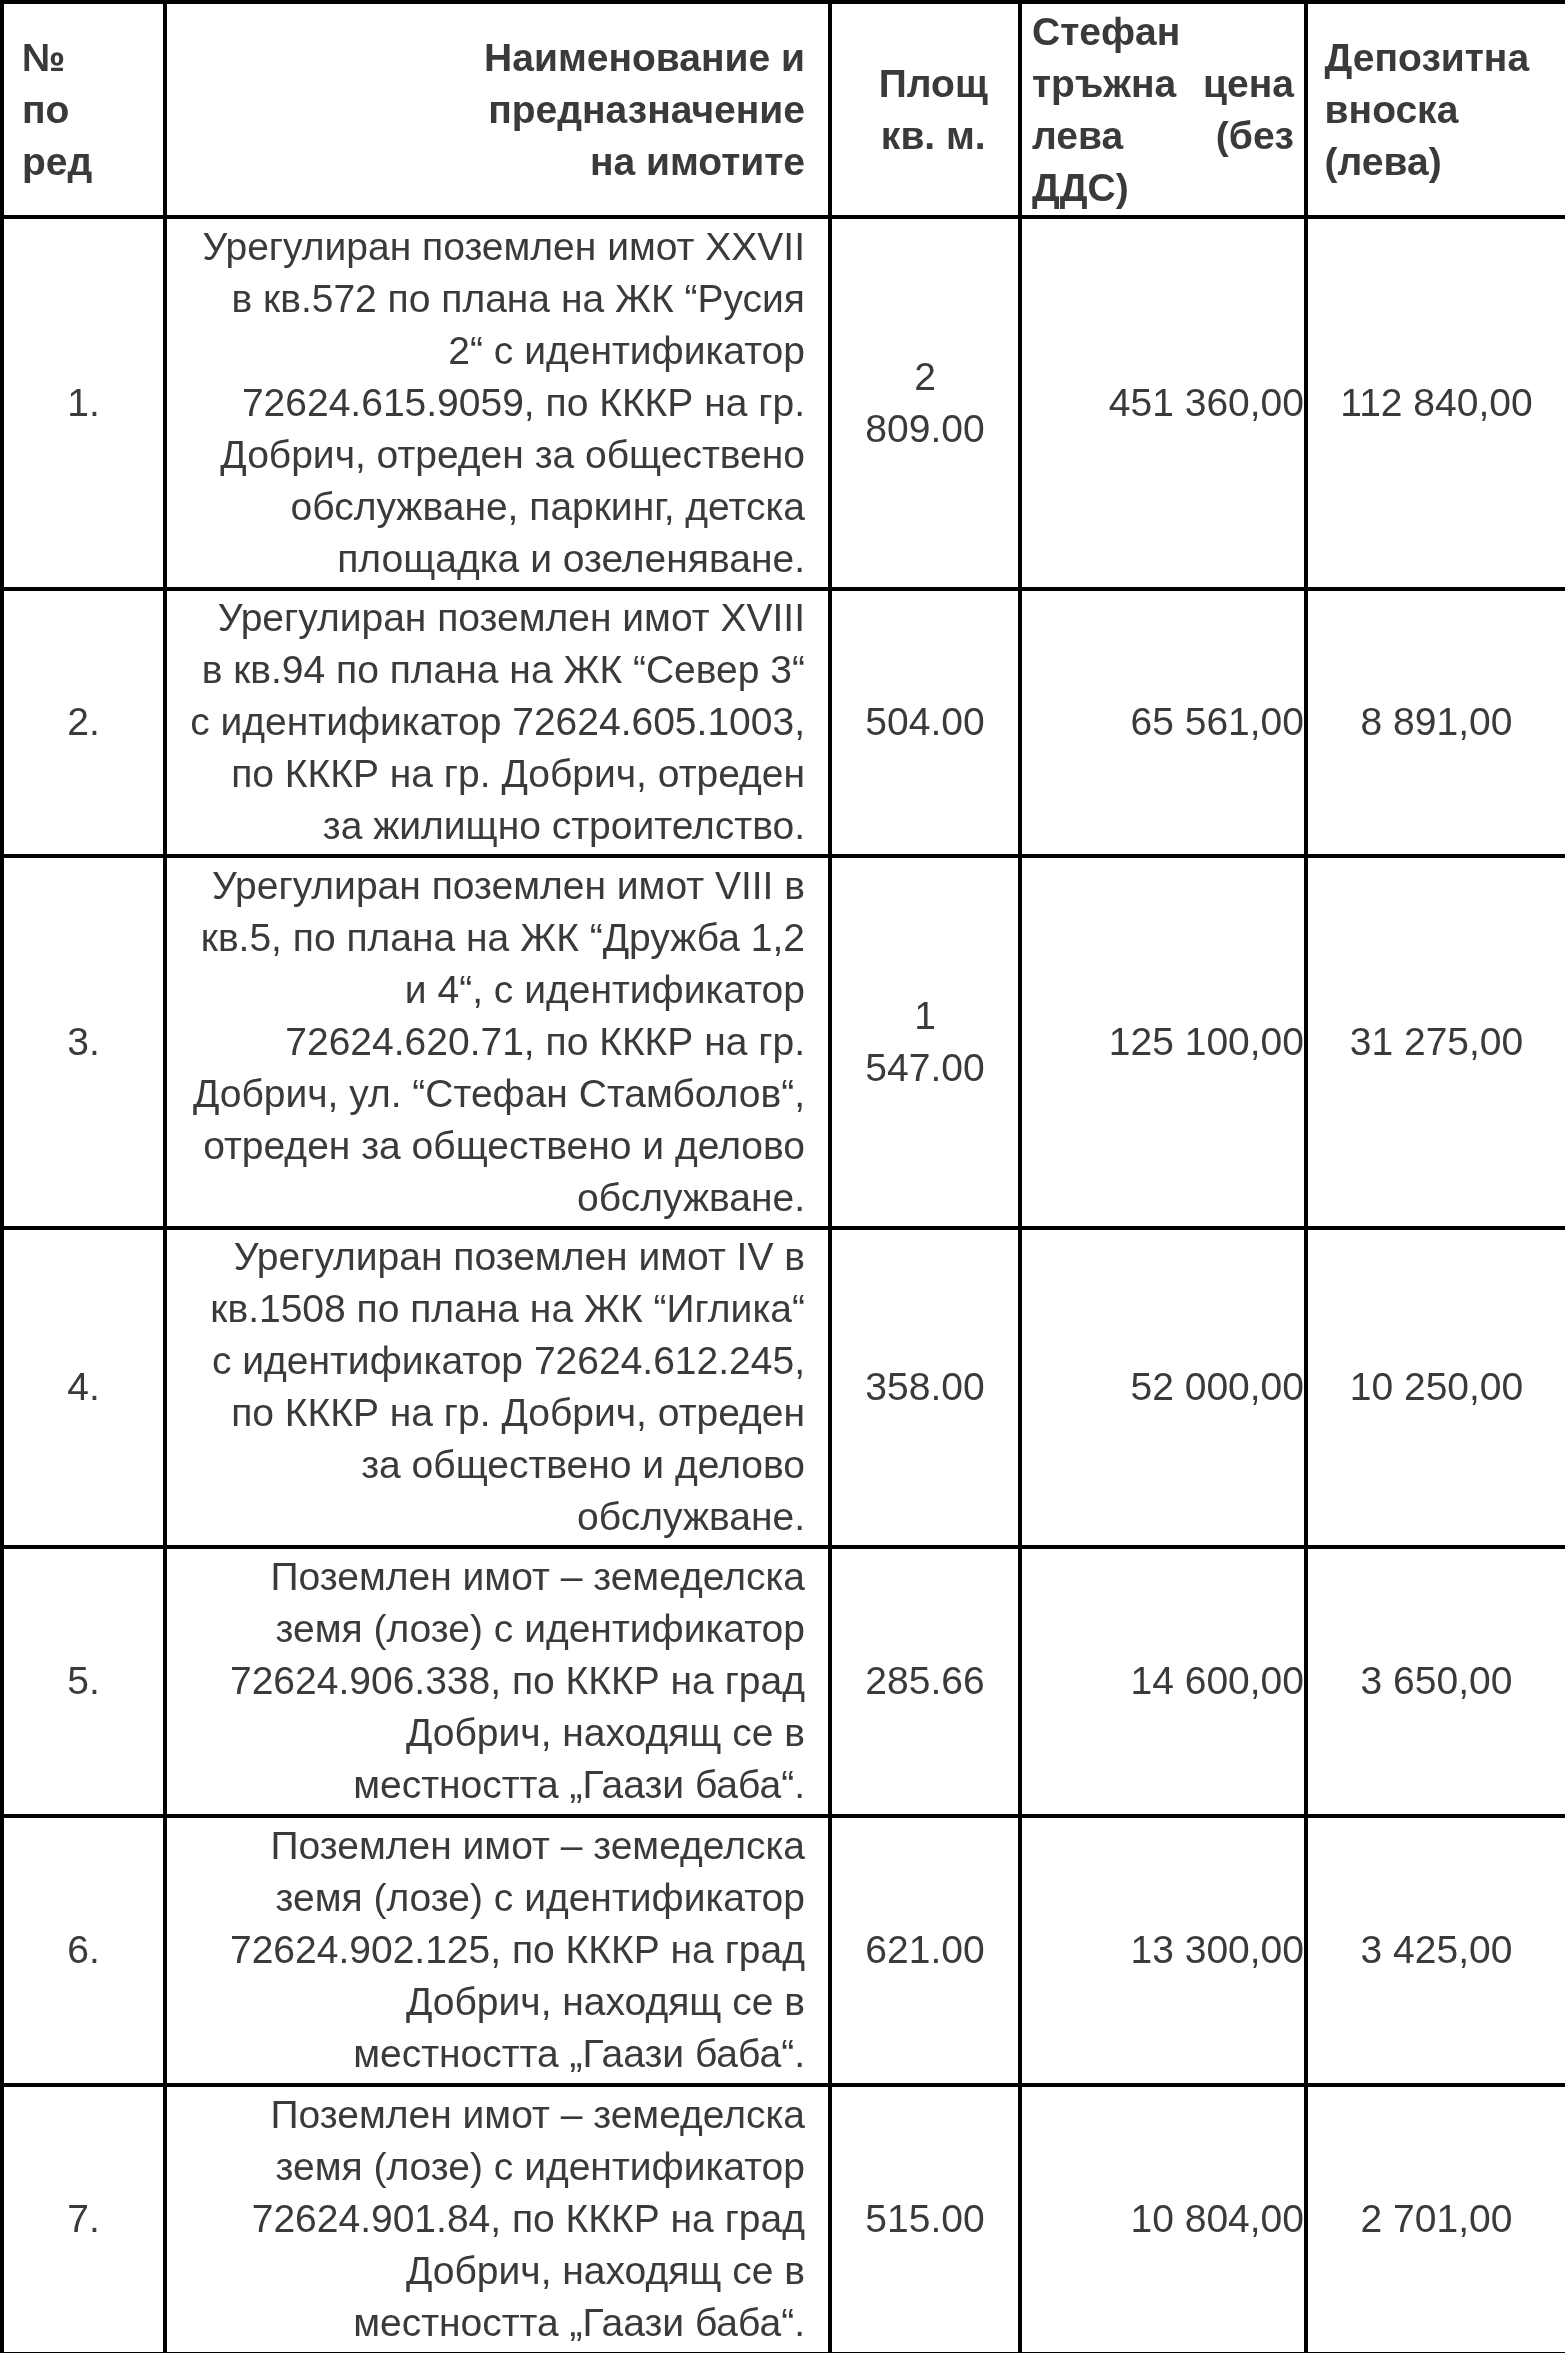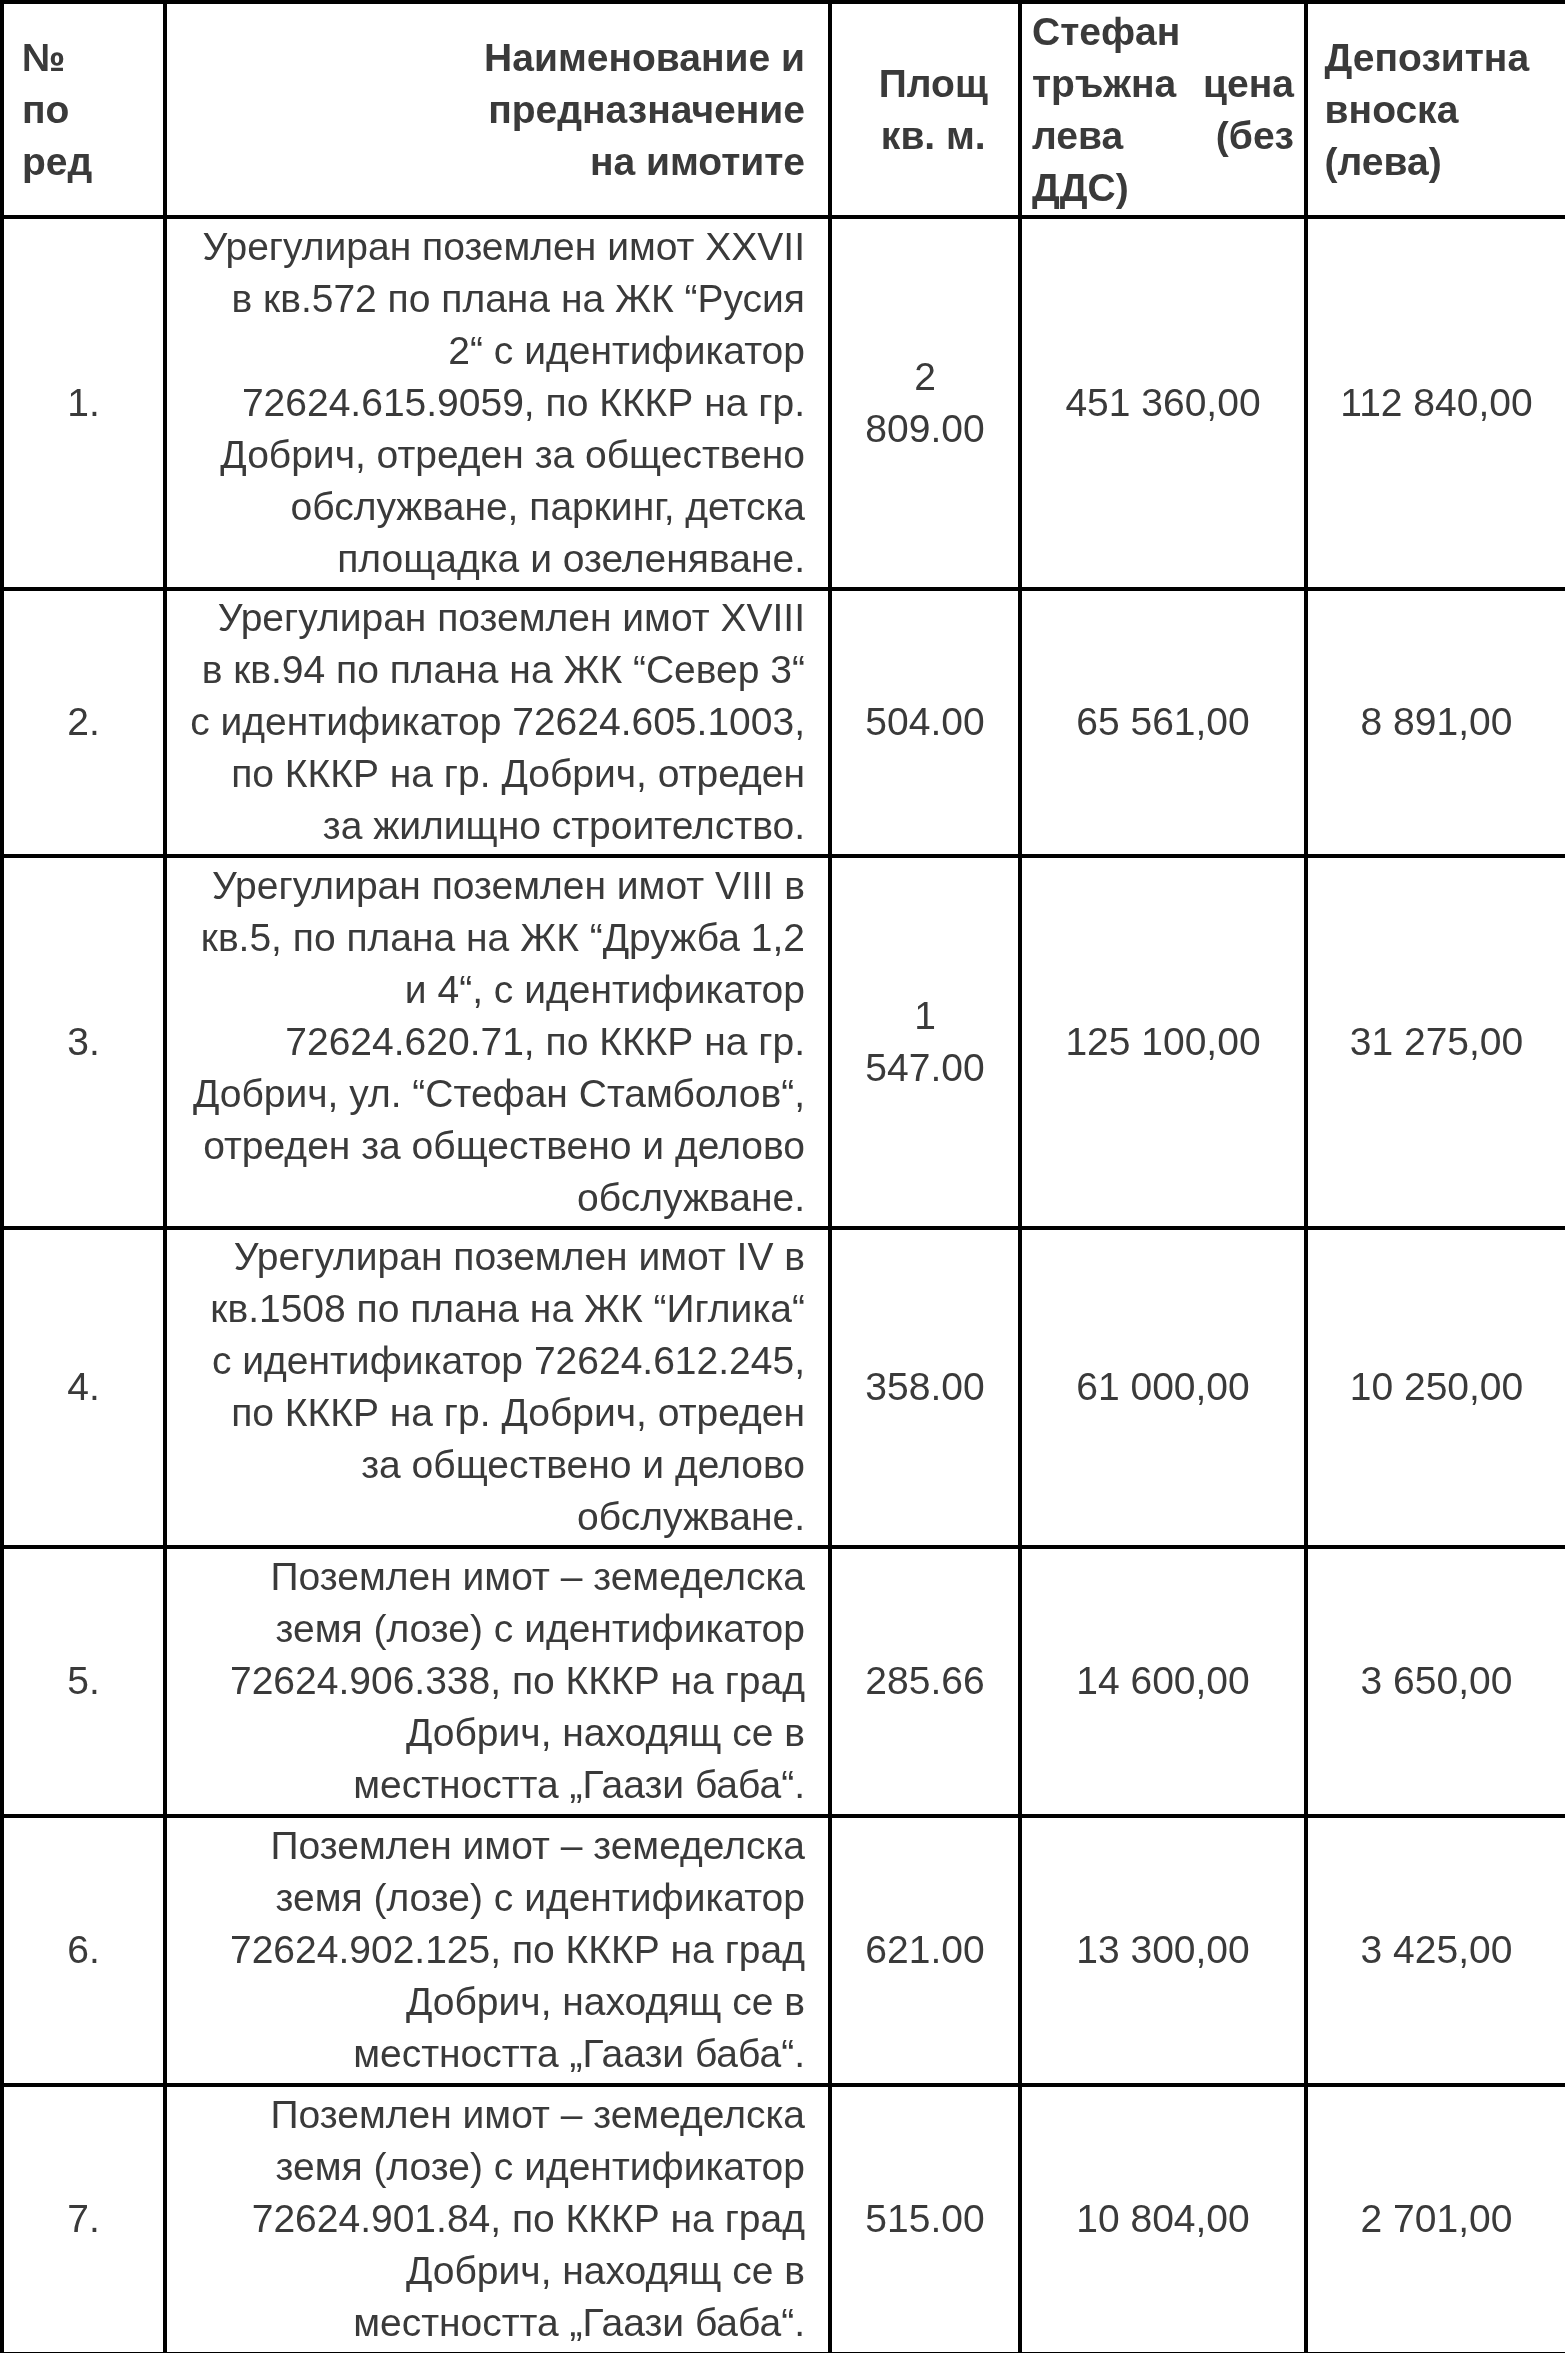--- a/index.html
+++ b/index.html
@@ -25,21 +25,21 @@
   }
   th { font-weight: bold; text-align: left; }
 
   
   .c-num   { text-align: center; }
   th.c-num { text-align: left; padding-left: 18px; white-space: pre-line; }
   .c-desc  { text-align: right; padding: 1.7px 23px; }
   th.c-desc{ white-space: pre-line; }
   .c-area  { text-align: center; white-space: pre-line; }
   th.c-area{ text-align: center; padding-left: 16.6px; white-space: normal; }
-  .c-price { text-align: center; }
+  .c-price { text-align: right; }
   th.c-price { text-align: justify; padding: 1.7px 10px; }
   .c-dep   { text-align: center; }
   th.c-dep { text-align: left; padding-left: 16.6px; }
 </style>
 </head>
 <body>
 
 <table class="props">
   <colgroup>
     <col style="width:163px">
@@ -81,21 +81,21 @@
       <td class="c-desc">Урегулиран поземлен имот VIII в кв.5, по плана на ЖК “Дружба 1,2 и 4“, с идентификатор 72624.620.71, по КККР на гр. Добрич, ул. “Стефан Стамболов“, отреден за обществено и делово обслужване.</td>
       <td class="c-area">1
 547.00</td>
       <td class="c-price">125 100,00</td>
       <td class="c-dep">31 275,00</td>
     </tr>
     <tr style="height:265px">
       <td class="c-num">4.</td>
       <td class="c-desc">Урегулиран поземлен имот IV в кв.1508 по плана на ЖК “Иглика“ с идентификатор 72624.612.245, по КККР на гр. Добрич, отреден за обществено и делово обслужване.</td>
       <td class="c-area">358.00</td>
-      <td class="c-price">61 000,00</td>
+      <td class="c-price">52 000,00</td>
       <td class="c-dep">10 250,00</td>
     </tr>
     <tr style="height:269px">
       <td class="c-num">5.</td>
       <td class="c-desc">Поземлен имот – земеделска земя (лозе) с идентификатор 72624.906.338, по КККР на град Добрич, находящ се в местността „Гаази баба“.</td>
       <td class="c-area">285.66</td>
       <td class="c-price">14 600,00</td>
       <td class="c-dep">3 650,00</td>
     </tr>
     <tr style="height:269px">

